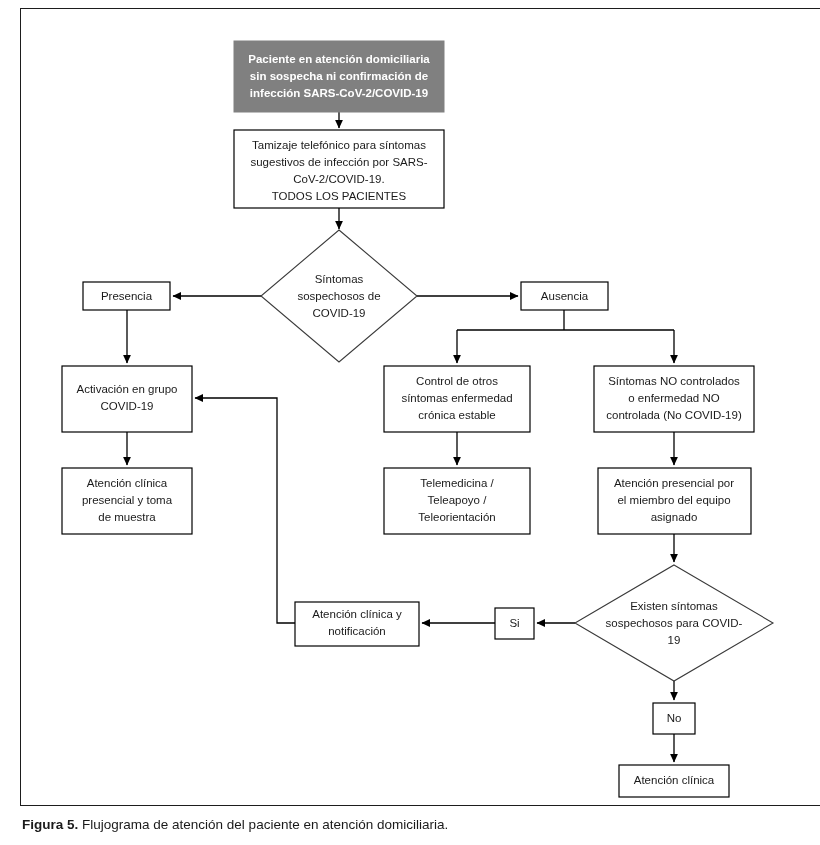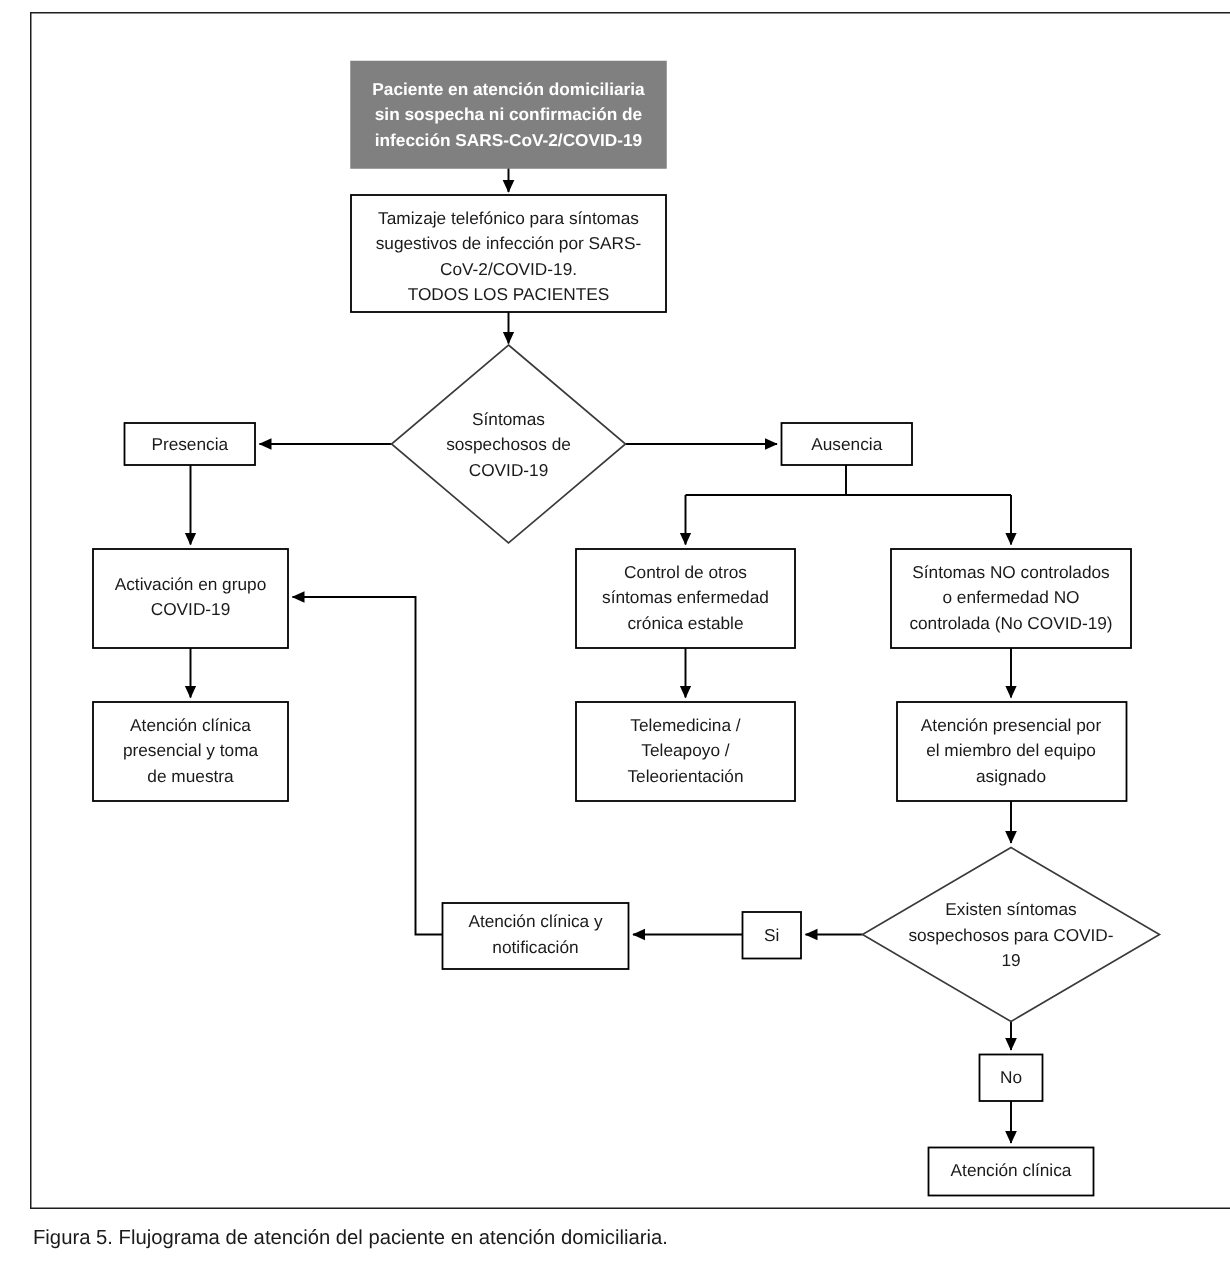--- a/index.html
+++ b/index.html
@@ -76,21 +76,21 @@
     position: absolute;
     left: 10px;
     top: 816px;
     width: 800px;
     font-family: "Liberation Sans", sans-serif;
     font-size: 13.5px;
     color: #1a1a1a;
     line-height: 1.3;
   }
   .caption b {
-    font-weight: normal;
+    font-weight: bold;
   }
 </style>
 </head>
 <body>
 
 <div id="figure-wrap">
 
   <div id="flow-frame"></div>
 
   <svg id="flow-svg" viewBox="0 0 820 812">

